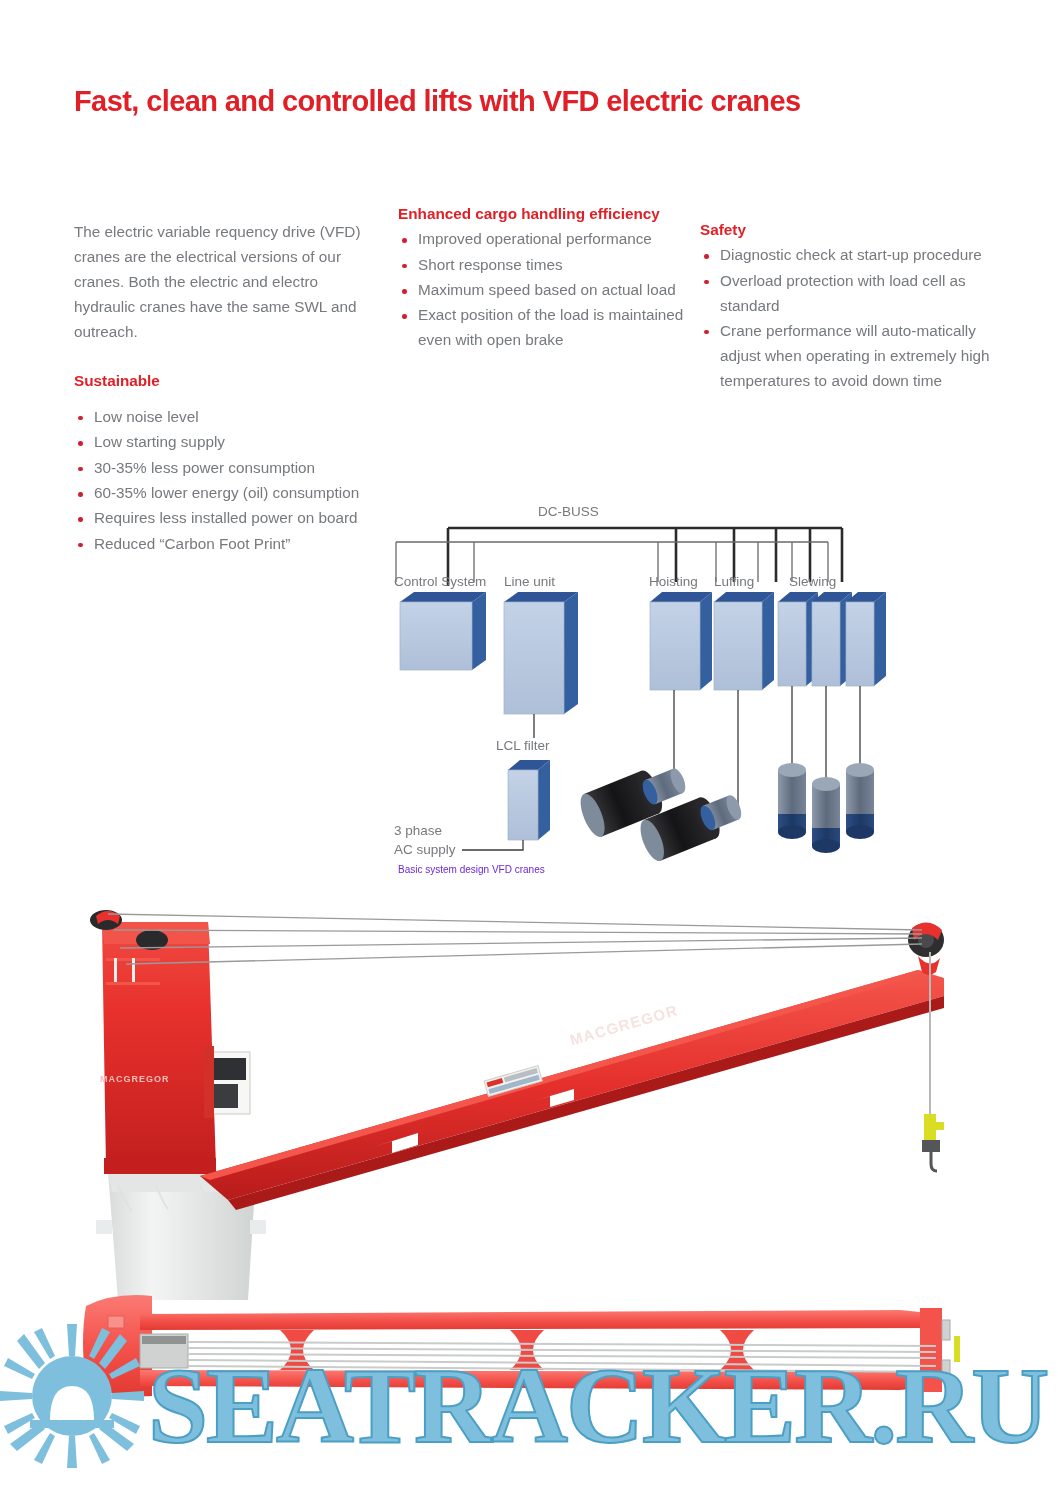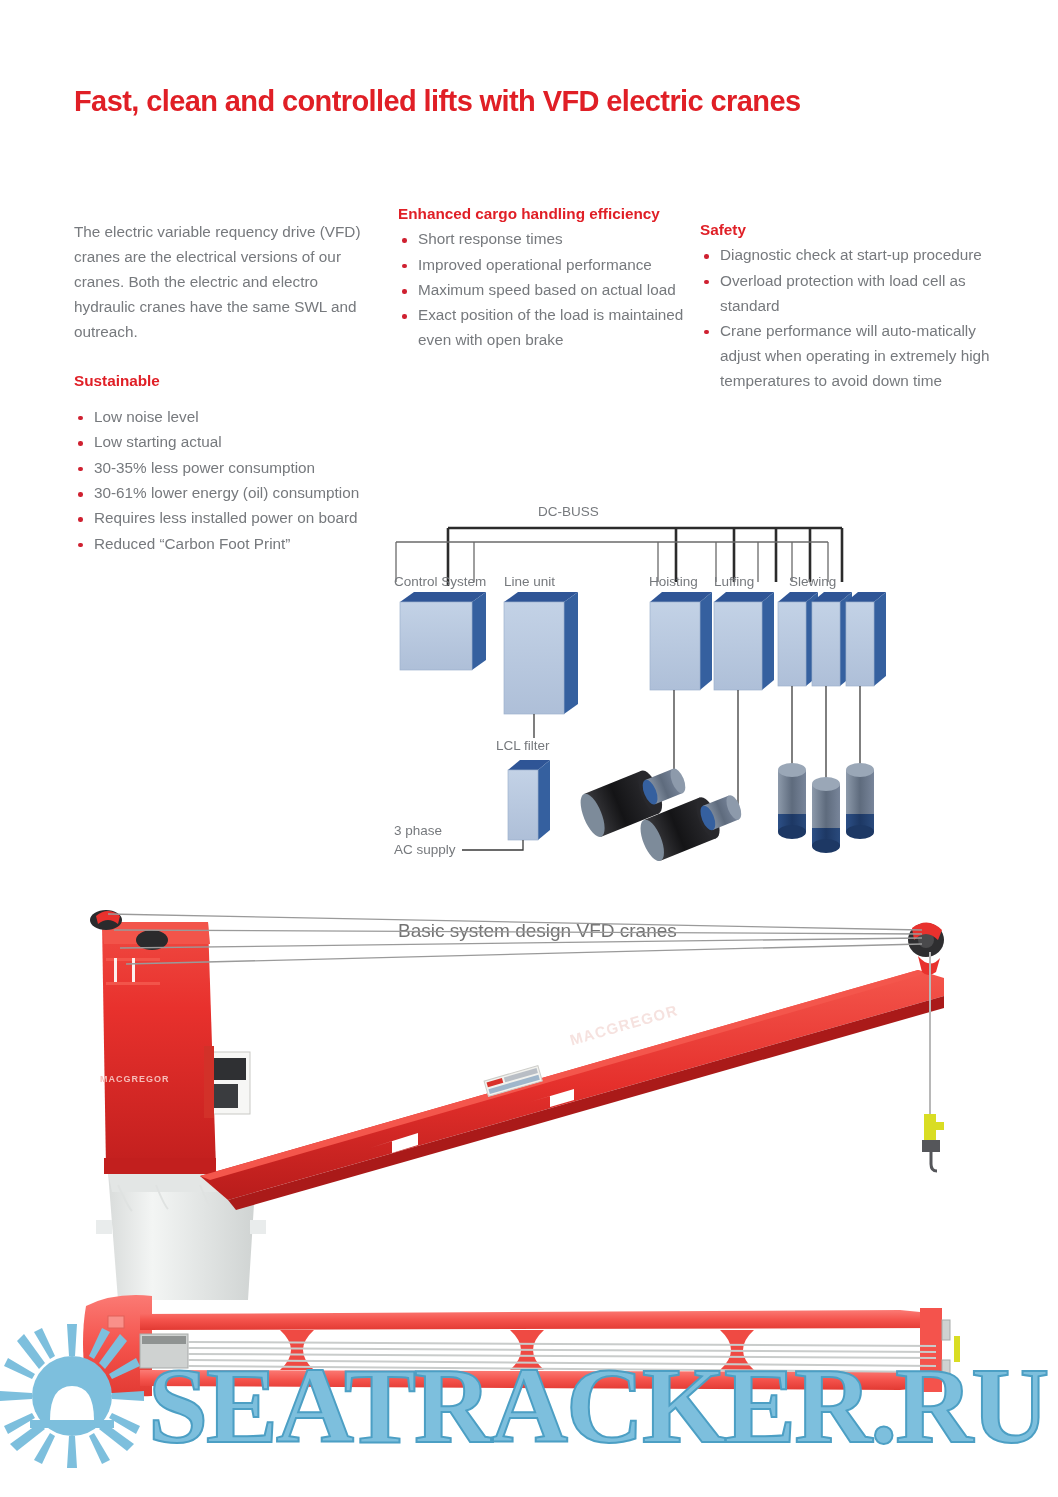--- a/index.html
+++ b/index.html
@@ -32,21 +32,21 @@
   ul.bul li{position:relative;padding-left:20px;margin:0 0 0.5px 0;}
   ul.bul li:before{
     content:"";position:absolute;left:4px;top:11px;
     width:4.5px;height:4.5px;border-radius:50%;background:#cf2030;
   }
 
   
   #diagram{position:absolute;left:386px;top:498px;width:530px;height:400px;}
   #diagram svg{display:block;}
   #diagram-caption{
-    position:absolute;left:398px;top:920px;font-size:19px;color:#737373;
+    position:absolute;left:398px;top:864px;font-size:10px;color:#6d28d9;
   }
 
   
   #crane-main{position:absolute;left:60px;top:900px;width:960px;height:420px;}
   #crane-top{position:absolute;left:80px;top:1290px;width:940px;height:120px;}
 
   
   #watermark{position:absolute;left:0;top:1324px;width:1058px;height:145px;pointer-events:none;}
   #watermark svg{display:block;}
 </style>
@@ -55,33 +55,33 @@
 
 <div class="page">
 
   <h1 id="title">Fast, clean and controlled lifts with VFD electric cranes</h1>
 
   <div class="col" id="col1">
     <p class="intro">The electric variable requency drive (VFD) cranes are the electrical versions of our cranes. Both the electric and electro hydraulic cranes have the same SWL and outreach.</p>
     <div class="sub-head">Sustainable</div>
     <ul class="bul">
       <li><span>Low noise level</span></li>
-      <li><span>Low starting actual</span></li>
+      <li><span>Low starting supply</span></li>
       <li><span>30-35% less power consumption</span></li>
-      <li><span>30-61% lower energy (oil) consumption</span></li>
+      <li><span>60-35% lower energy (oil) consumption</span></li>
       <li><span>Requires less installed power on board</span></li>
       <li><span>Reduced “Carbon Foot Print”</span></li>
     </ul>
   </div>
 
   <div class="col" id="col2">
     <div class="sub-head" style="margin-bottom:3px;">Enhanced cargo handling efficiency</div>
     <ul class="bul">
+      <li><span>Improved operational performance</span></li>
       <li><span>Short response times</span></li>
-      <li><span>Improved operational performance</span></li>
       <li><span>Maximum speed based on actual load</span></li>
       <li><span>Exact position of the load is maintained even with open brake</span></li>
     </ul>
   </div>
 
   <div class="col" id="col3">
     <div class="sub-head" style="margin-bottom:3px;">Safety</div>
     <ul class="bul">
       <li><span>Diagnostic check at start-up procedure</span></li>
       <li><span>Overload protection with load cell as standard</span></li>

